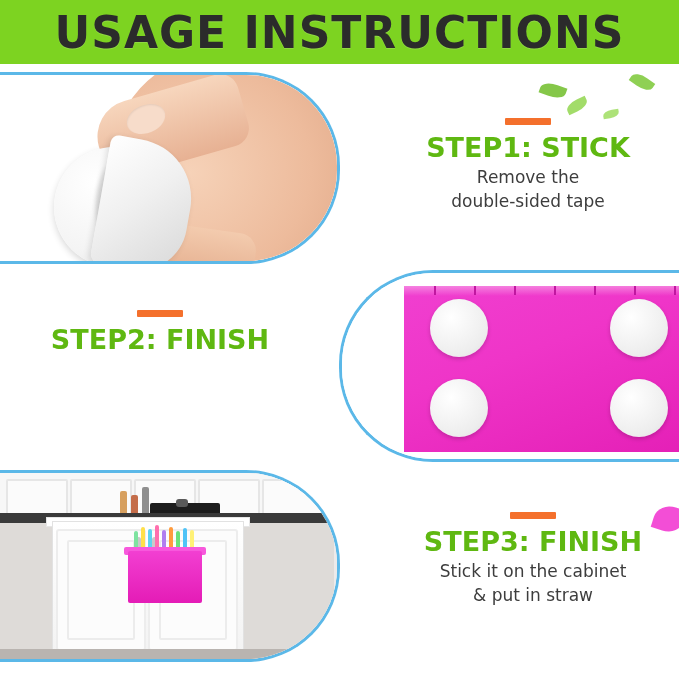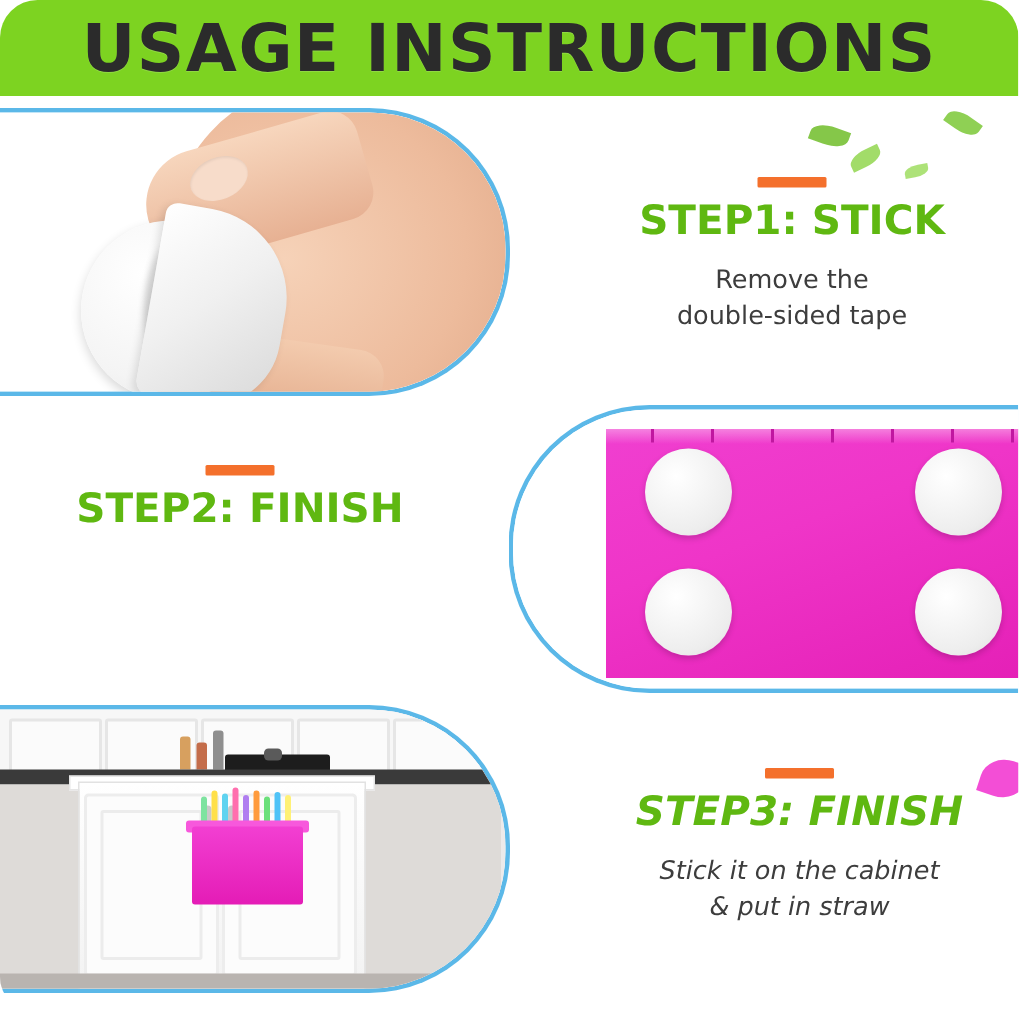--- a/index.html
+++ b/index.html
@@ -3,21 +3,21 @@
 <meta charset="utf-8">
 <style>
   html,body{margin:0;padding:0;}
   body{
     width:679px;height:676px;
     background:#ffffff;
     font-family:"Liberation Sans", sans-serif;
     overflow:hidden;
     position:relative;
   }
-  .page{position:relative;width:679px;height:676px;overflow:hidden;background:#fff;border-radius:25px;}
+  .page{position:relative;width:679px;height:676px;overflow:hidden;background:#fff;}
 
   
   .header-band{
     position:absolute;left:0;top:0;width:679px;height:64px;
     background:#7dd321;
   }
   .header-title{
     position:absolute;left:0;top:0;width:679px;height:64px;
     display:flex;align-items:center;justify-content:center;
     font-family:"DejaVu Sans", sans-serif;
@@ -145,27 +145,27 @@
   
   .step{position:absolute;text-align:center;}
   .step-dash{
     width:46px;height:7px;background:#f4702c;border-radius:1px;margin:0 auto 8px auto;
   }
   .step-title{
     font-family:"DejaVu Sans", sans-serif;
     font-weight:bold;font-size:27px;color:#5fb811;white-space:nowrap;line-height:1.1;
   }
   .step-desc{
-    margin-top:12px;
+    margin-top:2px;
     font-family:"DejaVu Sans", sans-serif;
     font-size:17px;color:#3d3d3d;line-height:1.42;white-space:pre-line;
   }
   .step-1{left:392px;top:118px;width:272px;}
   .step-2{left:26px;top:310px;width:268px;}
-  .step-3{left:400px;top:512px;width:266px;font-style:italic;}
+  .step-3{left:400px;top:512px;width:266px;}
 
   
   .leaf{position:absolute;background:#8ed14a;border-radius:60% 0 60% 0;opacity:.92;}
   .leaf-a{left:540px;top:84px;width:26px;height:13px;transform:rotate(20deg);background:#7bc23a;}
   .leaf-b{left:566px;top:100px;width:22px;height:11px;transform:rotate(-25deg);background:#9ad95c;}
   .leaf-c{left:630px;top:76px;width:24px;height:12px;transform:rotate(35deg);background:#86cc45;}
   .leaf-d{left:603px;top:110px;width:16px;height:8px;transform:rotate(-10deg);background:#a6e06c;}
   .leaf-e{left:654px;top:506px;width:30px;height:26px;transform:rotate(18deg);background:#f23fd2;border-radius:60% 0 60% 0;}
 </style>
 </head>

